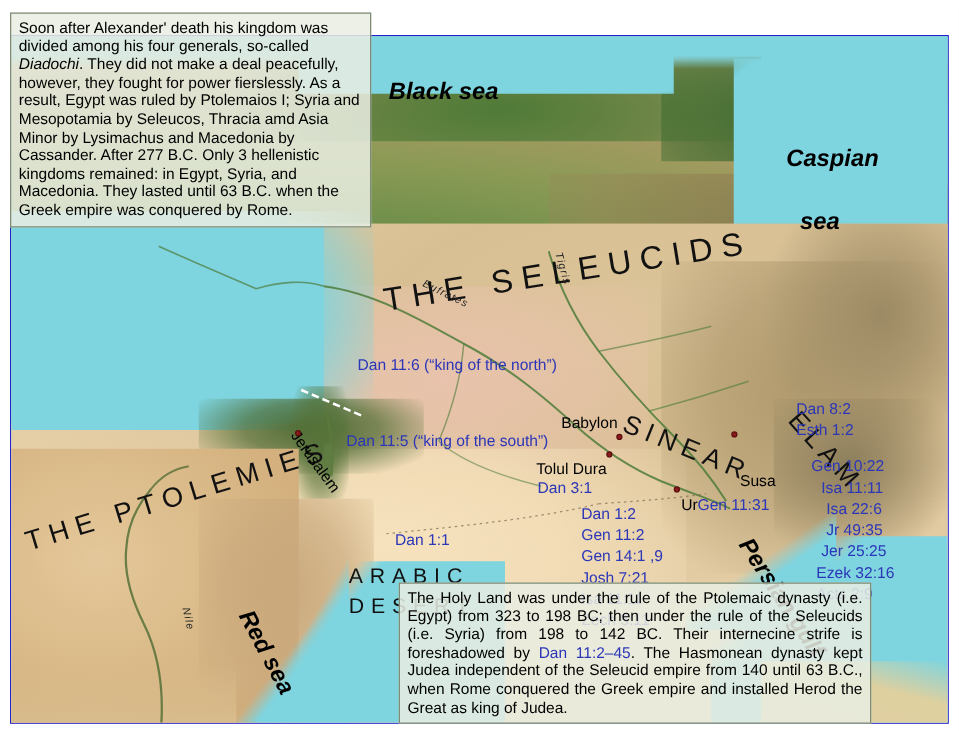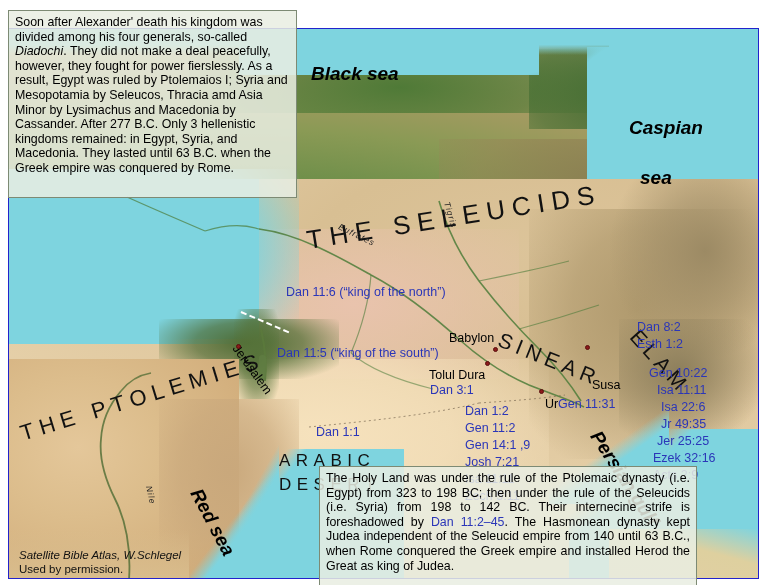--- a/index.html
+++ b/index.html
@@ -210,21 +210,21 @@
   }
 
   
   .infobox {
     position: absolute;
     background: rgba(233,238,226,.86);
     border: 1px solid #7d8a74;
     color: #000;
     font-size: 12.4px;
     line-height: 14.6px;
-    padding: 4px 6px 21px 6px;
+    padding: 4px 6px 5px 6px;
   }
   #box-top { left: 8px; top: 10px; width: 289px; }
   #box-bottom { left: 287px; top: 466px; width: 378px; text-align: justify; margin-left: 32px; }
   #box-bottom p { margin: 0; }
   .blue { color: #2b36b8; }
   .ital { font-style: italic; }
 
   #credit {
     position: absolute; left: 10px; top: 519px;
     font-size: 11.5px; line-height: 14px; color: #111;
@@ -354,24 +354,20 @@
       <div class="maplbl ref" style="left:628px; top:308px;">Esth 1:2</div>
 
       <div class="maplbl ref" style="left:640px; top:337px;">Gen 10:22</div>
       <div class="maplbl ref" style="left:648px; top:354px;">Isa 11:11</div>
       <div class="maplbl ref" style="left:652px; top:371px;">Isa 22:6</div>
       <div class="maplbl ref" style="left:652px; top:388px;">Jr 49:35</div>
       <div class="maplbl ref" style="left:648px; top:405px;">Jer 25:25</div>
       <div class="maplbl ref" style="left:644px; top:422px;">Ezek 32:16</div>
       <div class="maplbl ref" style="left:644px; top:439px;">Acts 2:9</div>
 
-      <div id="credit">
-        <div class="t1">Satellite Bible Atlas, W.Schlegel</div>
-        <div>Used by permission.</div>
-      </div>
 
     </div>
   </div>
 
   <div class="infobox" id="box-top">
     <span>Soon after Alexander' death his kingdom was divided among his four generals, so-called <span class="ital">Diadochi</span>. They did not make a deal peacefully, however, they fought for power fierslessly. As a result, Egypt was ruled by Ptolemaios I; Syria and Mesopotamia by Seleucos, Thracia amd Asia Minor by Lysimachus and Macedonia by Cassander. After 277 B.C. Only 3 hellenistic kingdoms remained: in Egypt, Syria, and Macedonia. They lasted until 63 B.C. when the Greek empire was conquered by Rome.</span>
   </div>
 
   <div class="infobox" id="box-bottom">
     <p><span>The Holy Land was under the rule of the Ptolemaic dynasty (i.e. Egypt) from 323 to 198 BC; then under the rule of the Seleucids (i.e. Syria) from 198 to 142 BC. Their internecine strife is foreshadowed by </span><span class="blue">Dan 11:2–45</span><span>. The Hasmonean dynasty kept Judea independent of the Seleucid empire from 140 until 63 B.C., when Rome conquered the Greek empire and installed Herod the Great as king of Judea.</span></p>

